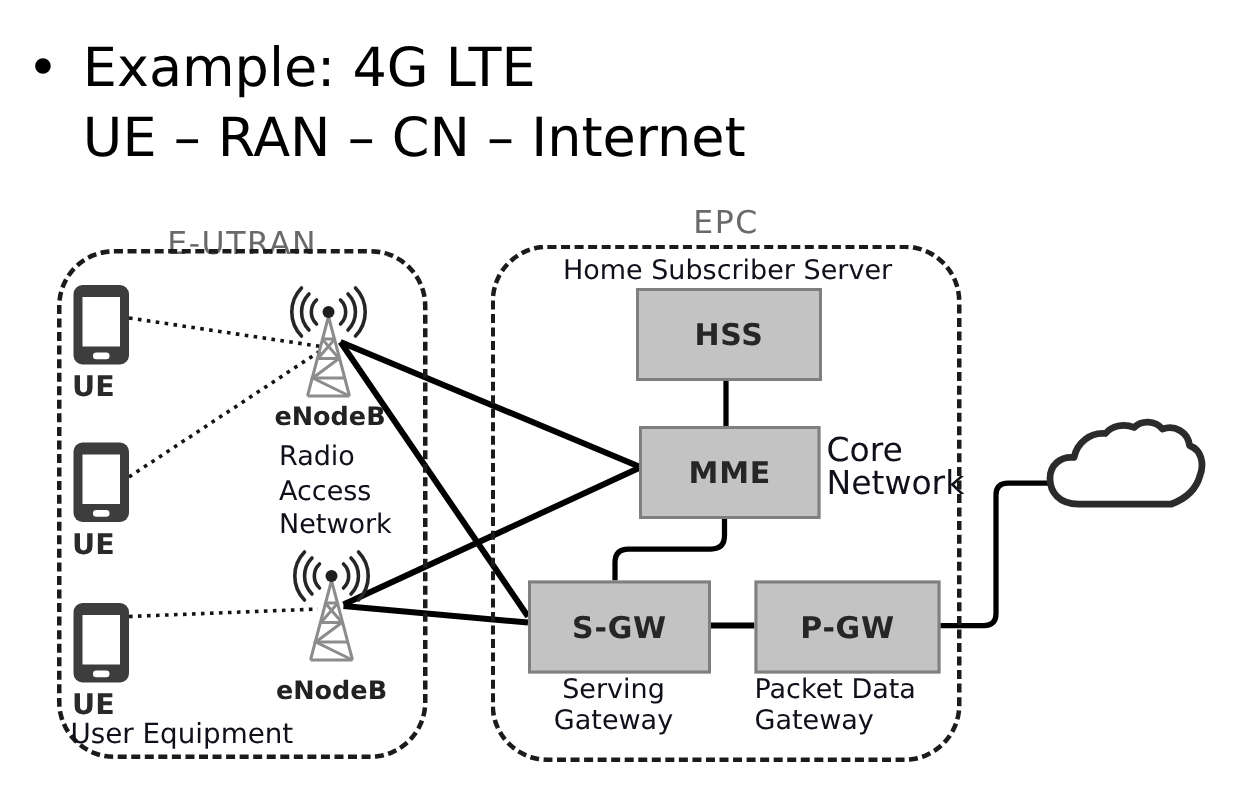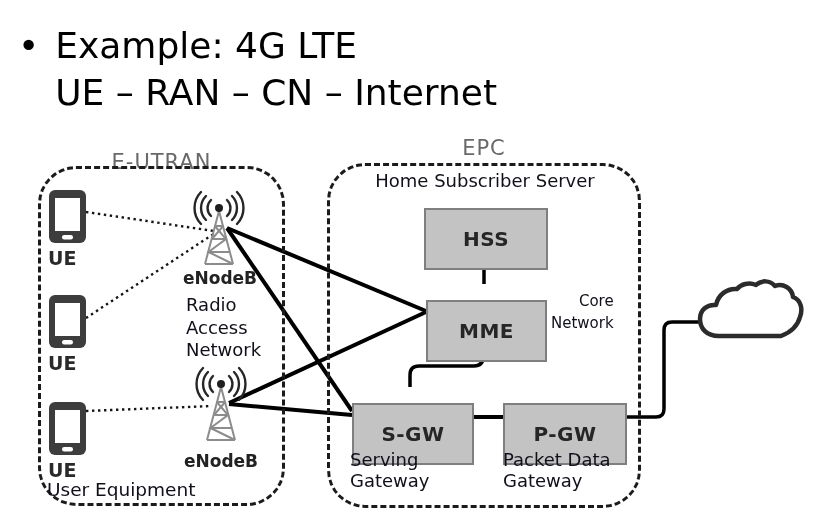--- a/index.html
+++ b/index.html
@@ -11,25 +11,25 @@
   
   .title{left:16px;top:22px;display:flex;align-items:flex-start;font-size:36px;line-height:47px;color:#000;}
   .title .bullet{font-size:36px;margin:0 16px 0 2px;}
   
   .groupbox{border:3px dashed #1b1b1b;border-radius:38px;background:transparent;}
   .grouplabel{font-size:21px;color:#696969;text-align:center;letter-spacing:1px;}
   
   .node{
     background:#c3c3c3;border:2px solid #7f7f7f;
     display:flex;align-items:center;justify-content:center;
-    font-size:20px;font-weight:bold;color:#262626;letter-spacing:0.5px;margin-top:16px;
+    font-size:20px;font-weight:bold;color:#262626;letter-spacing:0.5px;
   }
   .cap{font-size:18px;color:#10101a;line-height:21px;white-space:nowrap;}
   .cap.center{text-align:center;}
-  .cap.right{text-align:left;}
+  .cap.right{text-align:center;}
   .uelabel{font-size:19px;font-weight:bold;color:#2a2a2a;text-align:center;}
   .enb-label{font-size:17px;font-weight:bold;color:#222;text-align:center;}
   .ranlines{font-size:18px;line-height:22.5px;color:#10101a;}
   svg{position:absolute;left:0;top:0;}
 </style>
 </head>
 <body>
 
 <div class="stage">
 
@@ -121,21 +121,21 @@
   <div class="abs cap" style="left:47px;top:479px;font-size:18.5px;">User Equipment</div>
 
   <div class="abs grouplabel" style="left:327px;top:136px;width:314px;">EPC</div>
   <div class="abs groupbox" style="left:327px;top:163px;width:308px;height:339px;"></div>
 
   <div class="abs cap center" style="left:360px;top:170px;width:250px;">Home Subscriber Server</div>
   <div class="abs node" style="left:424px;top:192px;width:120px;height:58px;">HSS</div>
 
   <div class="abs node" style="left:426px;top:284px;width:117px;height:58px;">MME</div>
 
-  <div class="abs cap" style="left:551px;top:290px;font-size:15px;line-height:22px;text-align:right;">
+  <div class="abs cap" style="left:551px;top:290px;font-size:22px;line-height:22px;">
     <div>Core</div>
     <div>Network</div>
   </div>
 
   <div class="abs node" style="left:352px;top:387px;width:118px;height:58px;">S-GW</div>
   <div class="abs node" style="left:503px;top:387px;width:120px;height:58px;">P-GW</div>
 
   <div class="abs cap right" style="left:350px;top:449px;width:118px;">
     <div>Serving</div>
     <div>Gateway</div>

